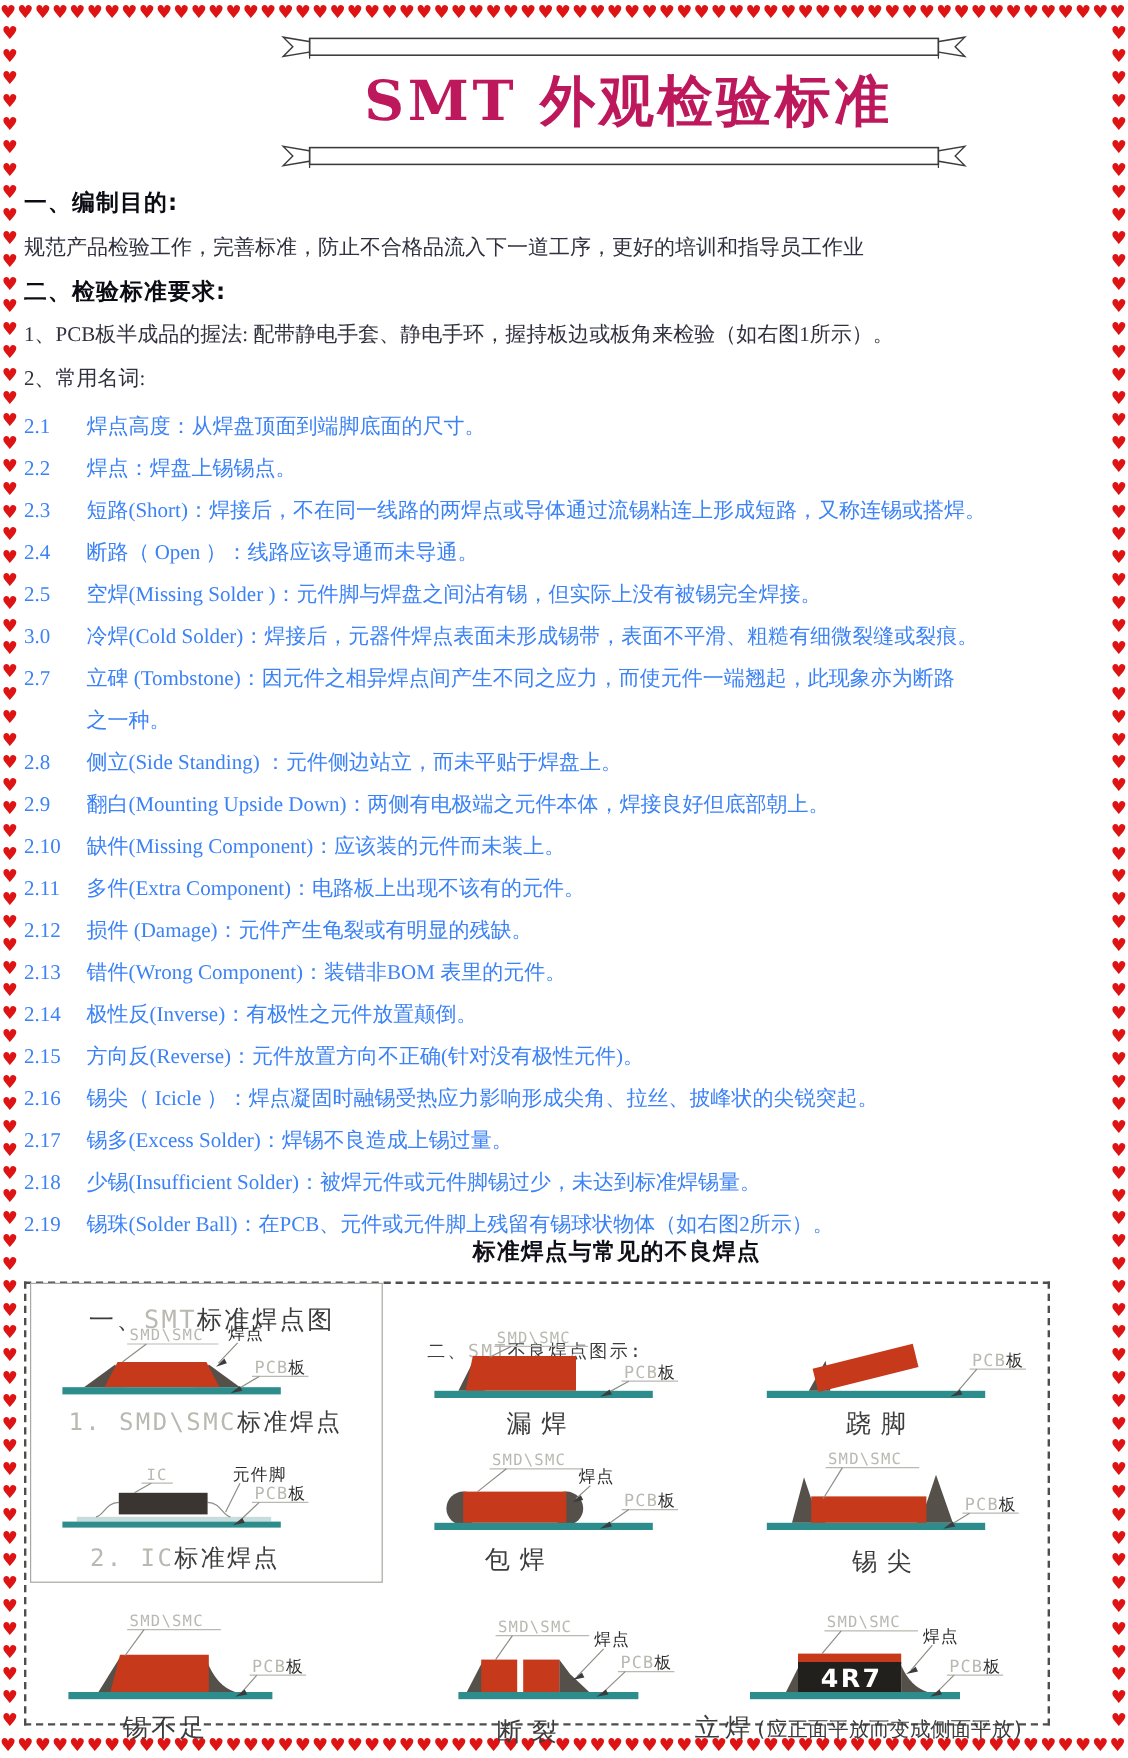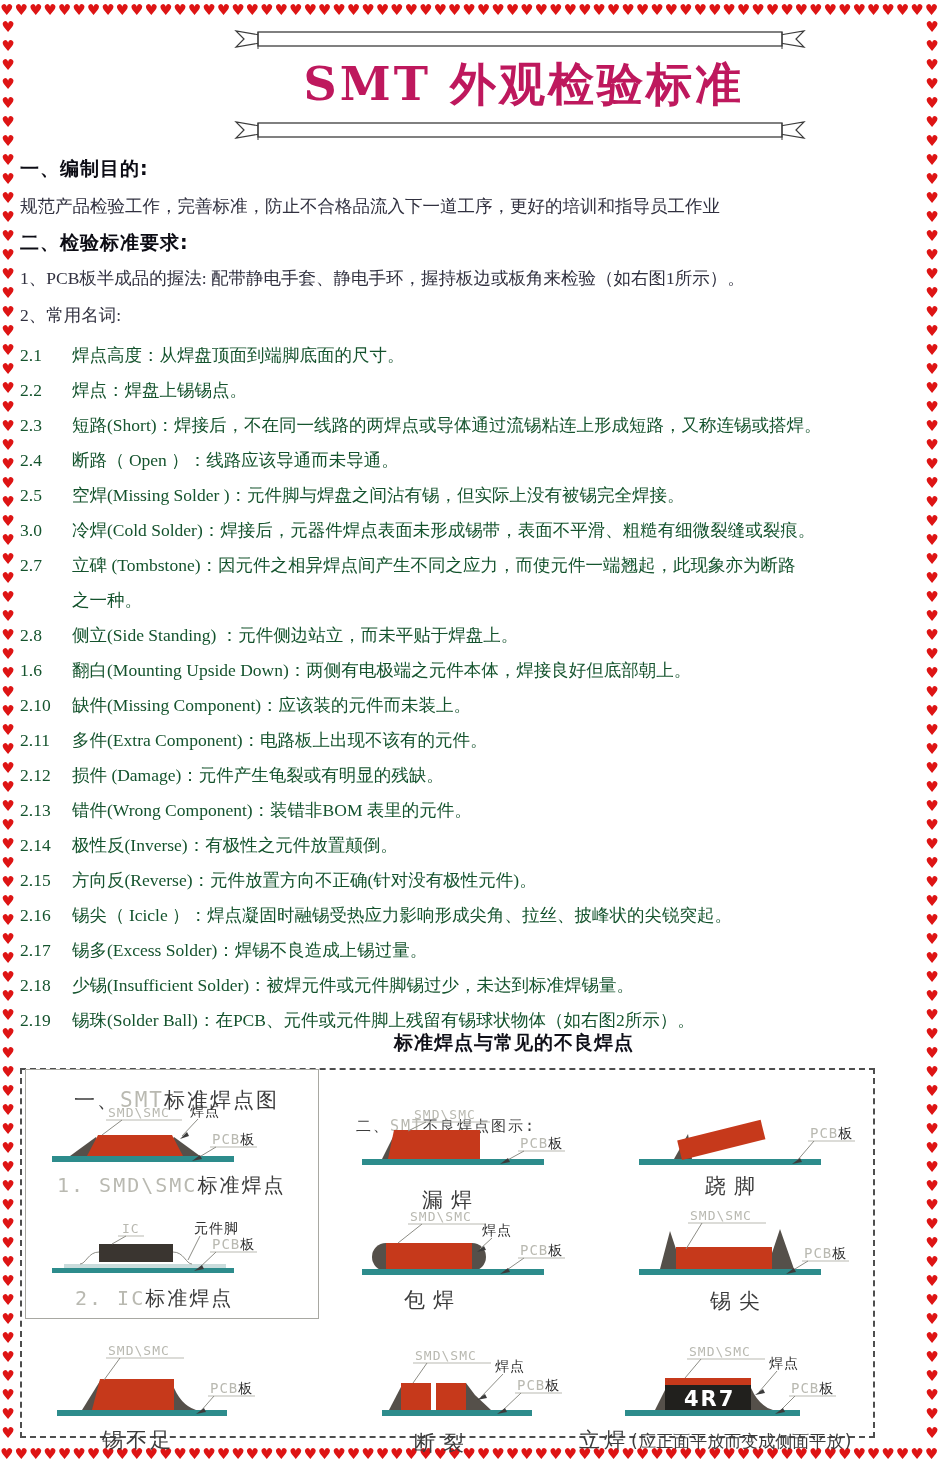--- a/index.html
+++ b/index.html
@@ -27,21 +27,21 @@
     position:absolute;top:54px;left:0;width:744px;text-align:right;
     font-size:46px;font-weight:bold;color:#be185d;
     font-family:"DejaVu Serif","Liberation Serif",serif;letter-spacing:3px;
   }
   
   .abs{position:absolute;left:20px;width:900px;}
   .sec-head{font-family:"DejaVu Sans","Liberation Sans",sans-serif;
     font-weight:bold;font-size:19px;color:#0c0c14;letter-spacing:1px;}
   .body-line{font-size:17.5px;color:#30303f;}
   #terms{top:338px;}
-  .term{display:flex;line-height:35px;font-size:17.5px;color:#14532d;}
+  .term{display:flex;line-height:35px;font-size:17.5px;color:#3b82f6;}
   .term .num{flex:none;width:52px;}
   .term .txt{flex:1;}
   
   .diagram-heading{
     position:absolute;top:1030px;left:0;width:940px;text-align:center;
     font-family:"DejaVu Sans","Liberation Sans",sans-serif;
     font-weight:bold;font-size:19px;color:#101018;letter-spacing:1px;margin-left:44px;
   }
   .diagram-box{
     position:absolute;left:20px;top:1068px;width:855px;height:370px;
@@ -140,21 +140,21 @@
       <span class="txt">
         <div>立碑 (Tombstone)：因元件之相异焊点间产生不同之应力，而使元件一端翘起，此现象亦为断路</div>
         <div>之一种。</div>
       </span>
     </div>
   <div class="term">
       <span class="num">2.8</span>
       <span class="txt">侧立(Side Standing) ：元件侧边站立，而未平贴于焊盘上。</span>
     </div>
   <div class="term">
-      <span class="num">1.6</span>
+      <span class="num">2.9</span>
       <span class="txt">翻白(Mounting Upside Down)：两侧有电极端之元件本体，焊接良好但底部朝上。</span>
     </div>
   <div class="term">
       <span class="num">2.10</span>
       <span class="txt">缺件(Missing Component)：应该装的元件而未装上。</span>
     </div>
   <div class="term">
       <span class="num">2.11</span>
       <span class="txt">多件(Extra Component)：电路板上出现不该有的元件。</span>
     </div>
@@ -250,21 +250,21 @@
     <polygon class="red" points="42,26 128,26 128,55 36,55"></polygon>
     <rect class="pcb" x="10" y="55" width="182" height="6"></rect>
     <text class="gl" x="62" y="15">SMD\SMC</text>
     <line class="ul" x1="60" y1="18" x2="138" y2="18"></line>
     <line class="ld" x1="74" y1="18" x2="56" y2="27"></line>
     <text x="168" y="44" class="bl"><tspan class="g">PCB</tspan><tspan class="b">板</tspan></text>
     <line class="ul" x1="166" y1="47" x2="213" y2="47"></line>
     <line class="ld" x1="172" y1="47" x2="152" y2="58"></line>
     <polygon class="arrow" points="148,60 156,54 158,58"></polygon>
   </svg>
-  <div class="def-cap cad" style="left:400px;top:102px;margin-top:14px;">漏焊</div>
+  <div class="def-cap cad" style="left:400px;top:102px;">漏焊</div>
 
   <svg class="fig" style="left:610px;top:34px;" width="245" height="66">
     <rect class="pcb" x="7" y="55" width="182" height="6"></rect>
     <polygon class="dk" points="42,55 56,30 60,55"></polygon>
     <rect class="red" x="50" y="36" width="86" height="20" transform="rotate(-14 50 56)"></rect>
     <text x="178" y="34" class="bl"><tspan class="g">PCB</tspan><tspan class="b">板</tspan></text>
     <line class="ul" x1="176" y1="37" x2="223" y2="37"></line>
     <line class="ld" x1="182" y1="37" x2="164" y2="58"></line>
     <polygon class="arrow" points="160,60 168,54 170,58"></polygon>
   </svg>

